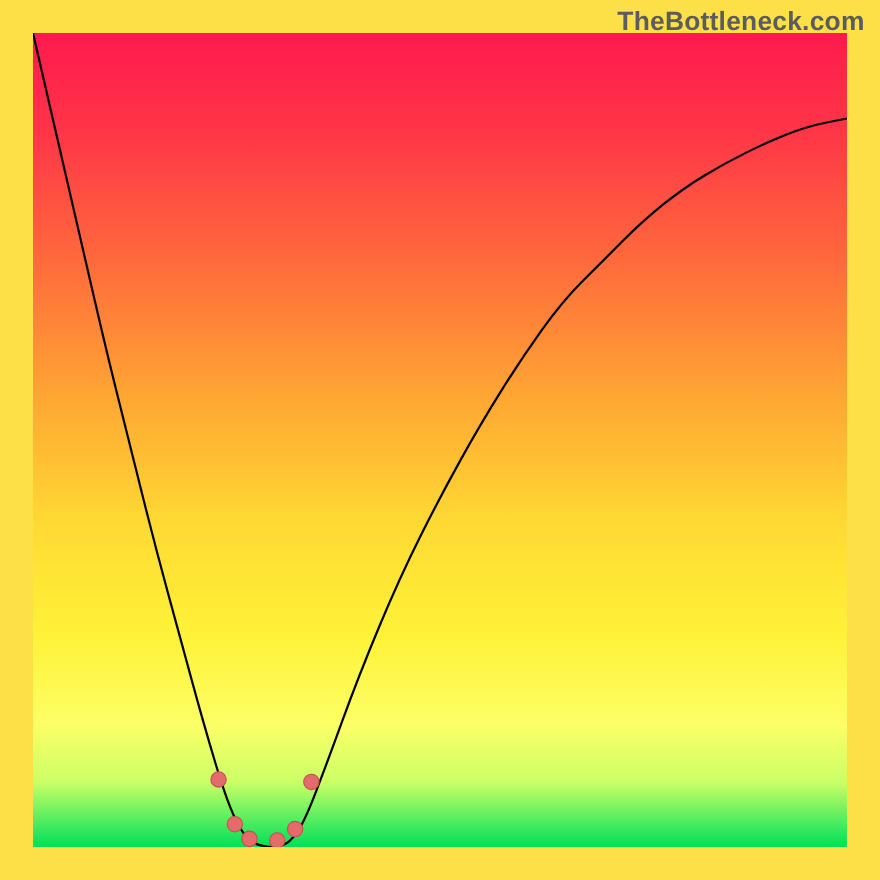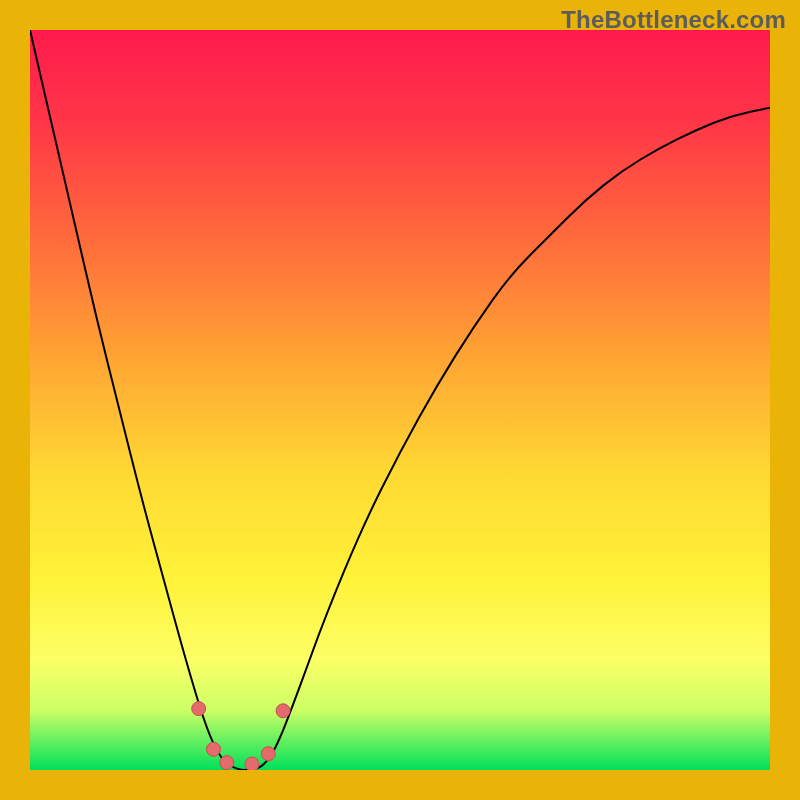--- a/index.html
+++ b/index.html
@@ -9,21 +9,21 @@
     height: 800px;
     overflow: hidden;
     background: #000;
     font-family: Arial, Helvetica, sans-serif;
   }
   .frame {
     position: absolute;
     top: 0; left: 0;
     width: 800px;
     height: 800px;
-    background: #eab308;
+    background: #fde047;
   }
   .plot-area {
     position: absolute;
     top: 30px;
     left: 30px;
     width: 740px;
     height: 740px;
   }
   .watermark {
     position: absolute;

